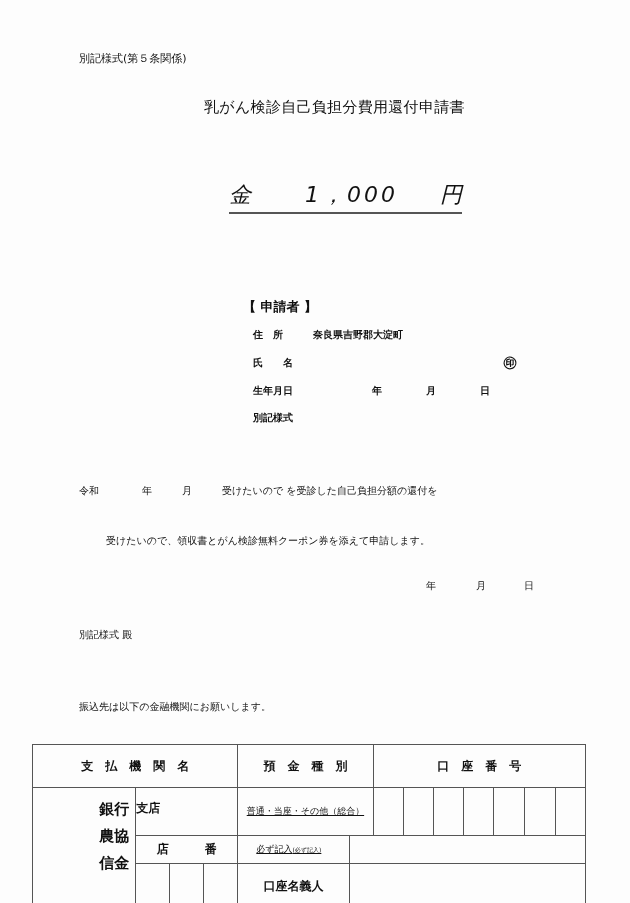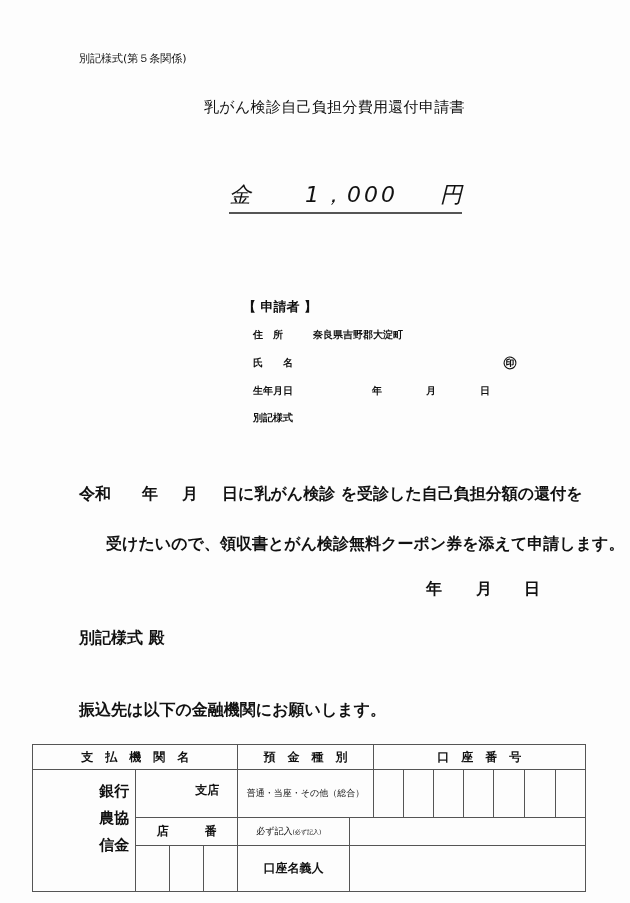--- a/index.html
+++ b/index.html
@@ -5,25 +5,25 @@
   html, body { margin:0; padding:0; }
   body { width:630px; height:903px; background:#fdfdfd; position:relative; overflow:hidden;
          font-family:"DejaVu Sans", "Liberation Sans", sans-serif; color:#111; }
   .abs { position:absolute; white-space:nowrap; }
   .form-id { left:79px; top:51px; font-size:11px;text-align:right; }
   .title { left:182px; top:98px; font-size:15px; letter-spacing:0.3px;margin-left:22px; }
   .amount { left:229px; top:180px; font-size:22px; border-bottom:2px solid #555; padding-bottom:2px;font-style:italic; }
   .amount span { display:inline-block; }
   .app-head { left:243px; top:298px; font-size:13px; font-weight:bold; }
   .field { font-size:10px; font-weight:bold; }
-  .stmt { font-size:16px; font-weight:bold; }
+  .stmt { font-size:10px; font-weight:normal; }
   table.bank { position:absolute; left:32px; top:744px; border-collapse:collapse; width:554px;
                font-size:12px; font-weight:bold; }
   table.bank td { border:1px solid #555; padding:0; text-align:center; vertical-align:middle; }
-  .small { font-size:9px; font-weight:normal; }
+  .small { font-size:9px; font-weight:normal;text-decoration:underline; }
   .tiny { font-size:6px; }
 </style>
 </head>
 <body>
 
 <div class="abs form-id">別記様式(第５条関係)</div>
 <div class="abs title">乳がん検診自己負担分費用還付申請書</div>
 
 <div class="abs amount">
   <span>金</span>
@@ -40,21 +40,21 @@
 <div class="abs field" style="left:503px;top:354px;font-size:14px">㊞</div>
 <div class="abs field" style="left:253px;top:384px">生年月日</div>
 <div class="abs field" style="left:372px;top:384px">年</div>
 <div class="abs field" style="left:426px;top:384px">月</div>
 <div class="abs field" style="left:480px;top:384px">日</div>
 <div class="abs field" style="left:253px;top:411px">別記様式</div>
 
 <div class="abs stmt" style="left:79px;top:484px">令和</div>
 <div class="abs stmt" style="left:142px;top:484px">年</div>
 <div class="abs stmt" style="left:182px;top:484px">月</div>
-<div class="abs stmt" style="left:222px;top:484px">日に乳がん検診 を受診した自己負担分額の還付を</div>
+<div class="abs stmt" style="left:222px;top:484px">受けたいので を受診した自己負担分額の還付を</div>
 <div class="abs stmt" style="left:106px;top:534px">受けたいので、領収書とがん検診無料クーポン券を添えて申請します。</div>
 
 <div class="abs stmt" style="left:426px;top:579px">年</div>
 <div class="abs stmt" style="left:476px;top:579px">月</div>
 <div class="abs stmt" style="left:524px;top:579px">日</div>
 
 <div class="abs stmt" style="left:79px;top:628px">別記様式 殿</div>
 <div class="abs stmt" style="left:79px;top:700px">振込先は以下の金融機関にお願いします。</div>
 
 <table class="bank">
@@ -67,32 +67,32 @@
       <col style="width:24px">
     <col style="width:30px">
       <col style="width:30px">
       <col style="width:30px">
       <col style="width:30px">
       <col style="width:31px">
       <col style="width:31px">
       <col style="width:30px">
   </colgroup>
   <tbody>
-      <tr style="height:25px">
+      <tr style="height:43px">
     <td colspan="4">支　払　機　関　名</td>
     <td colspan="2">預　金　種　別</td>
     <td colspan="7">口　座　番　号</td>
   </tr>
   <tr style="height:42px">
     <td rowspan="3" style="text-align:right;padding-right:6px;line-height:27px;font-size:15px">
       <div style="margin-top:8px">銀行</div>
       <div>農協</div>
       <div style="margin-bottom:32px">信金</div>
     </td>
-    <td colspan="3" style="text-align:right;padding-right:18px;vertical-align:top;padding-top:12px"><span>支店</span></td>
+    <td colspan="3" style="text-align:left;padding-right:8px;vertical-align:top;padding-top:12px"><span>支店</span></td>
     <td colspan="2" class="small">普通・当座・その他（総合）</td>
     <td></td>
     <td></td>
     <td></td>
     <td></td>
     <td></td>
     <td></td>
     <td></td>
   </tr>
   <tr style="height:24px">

